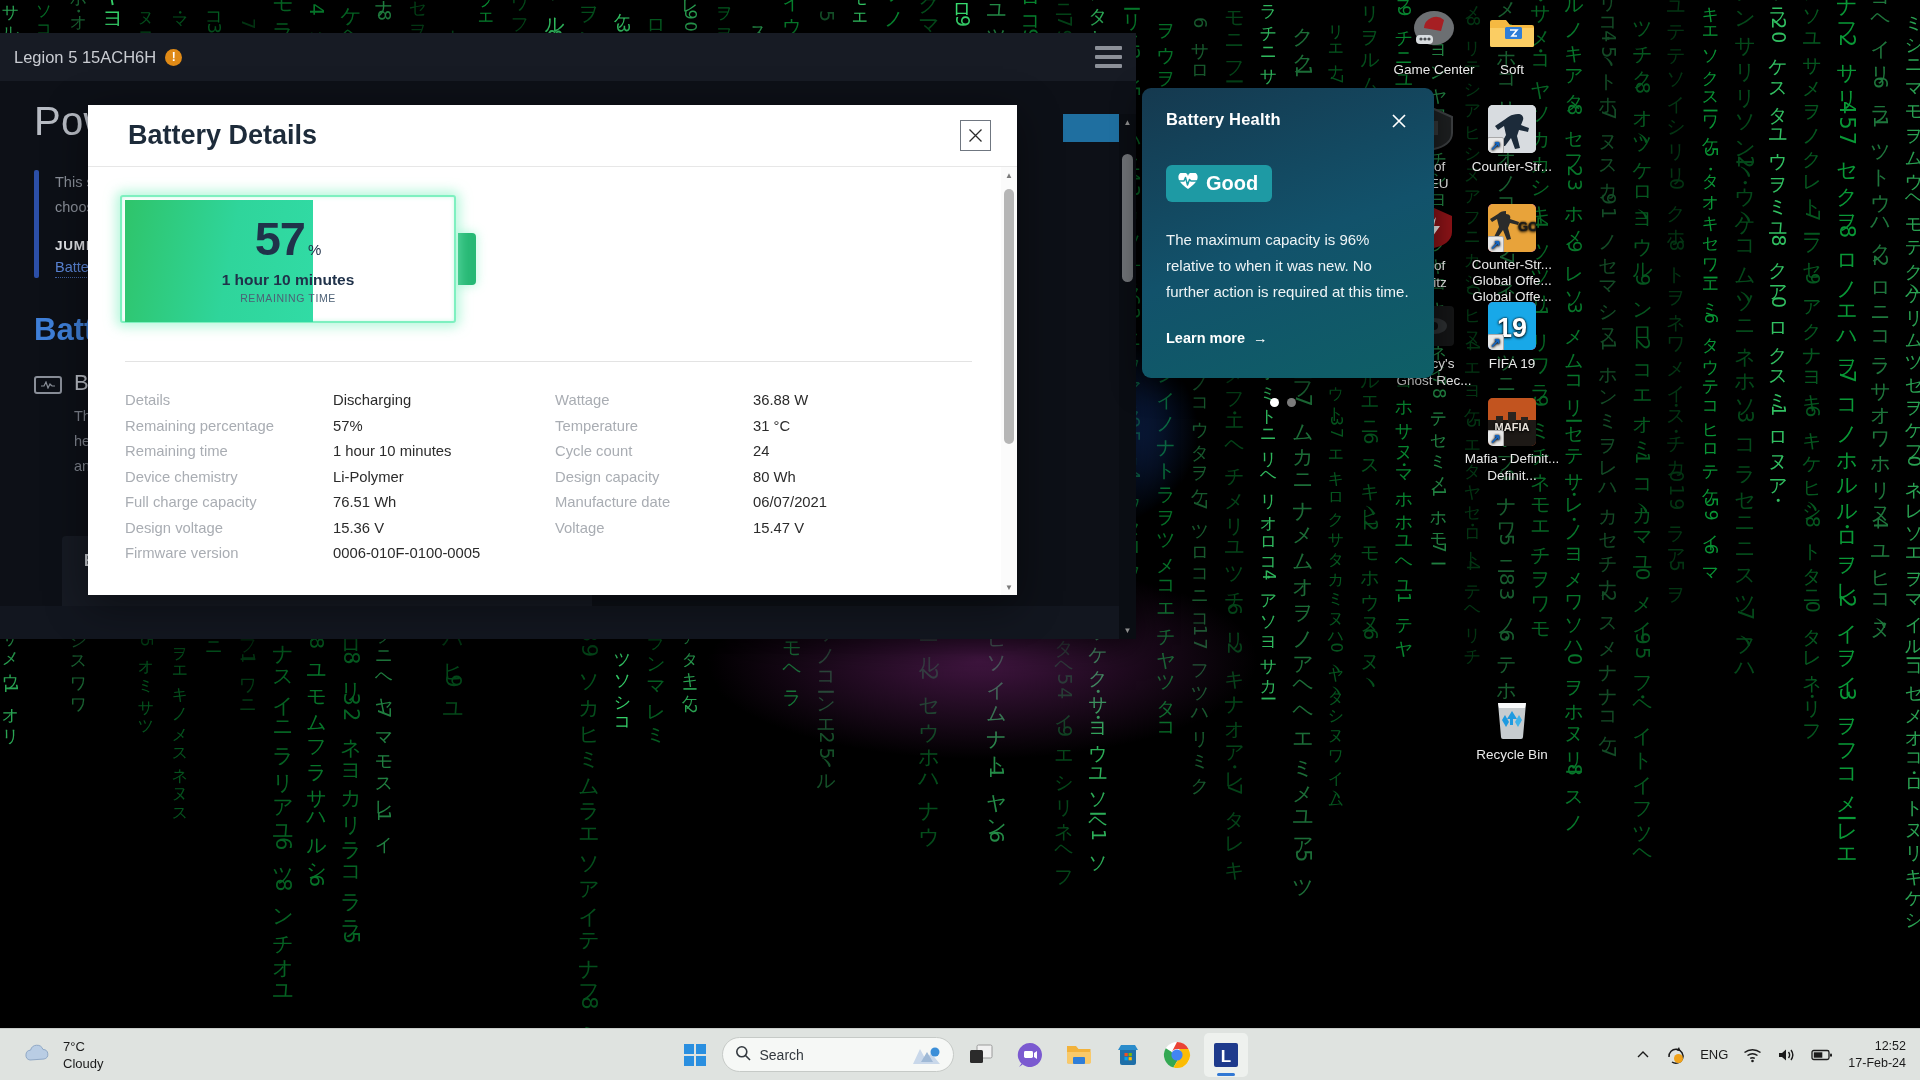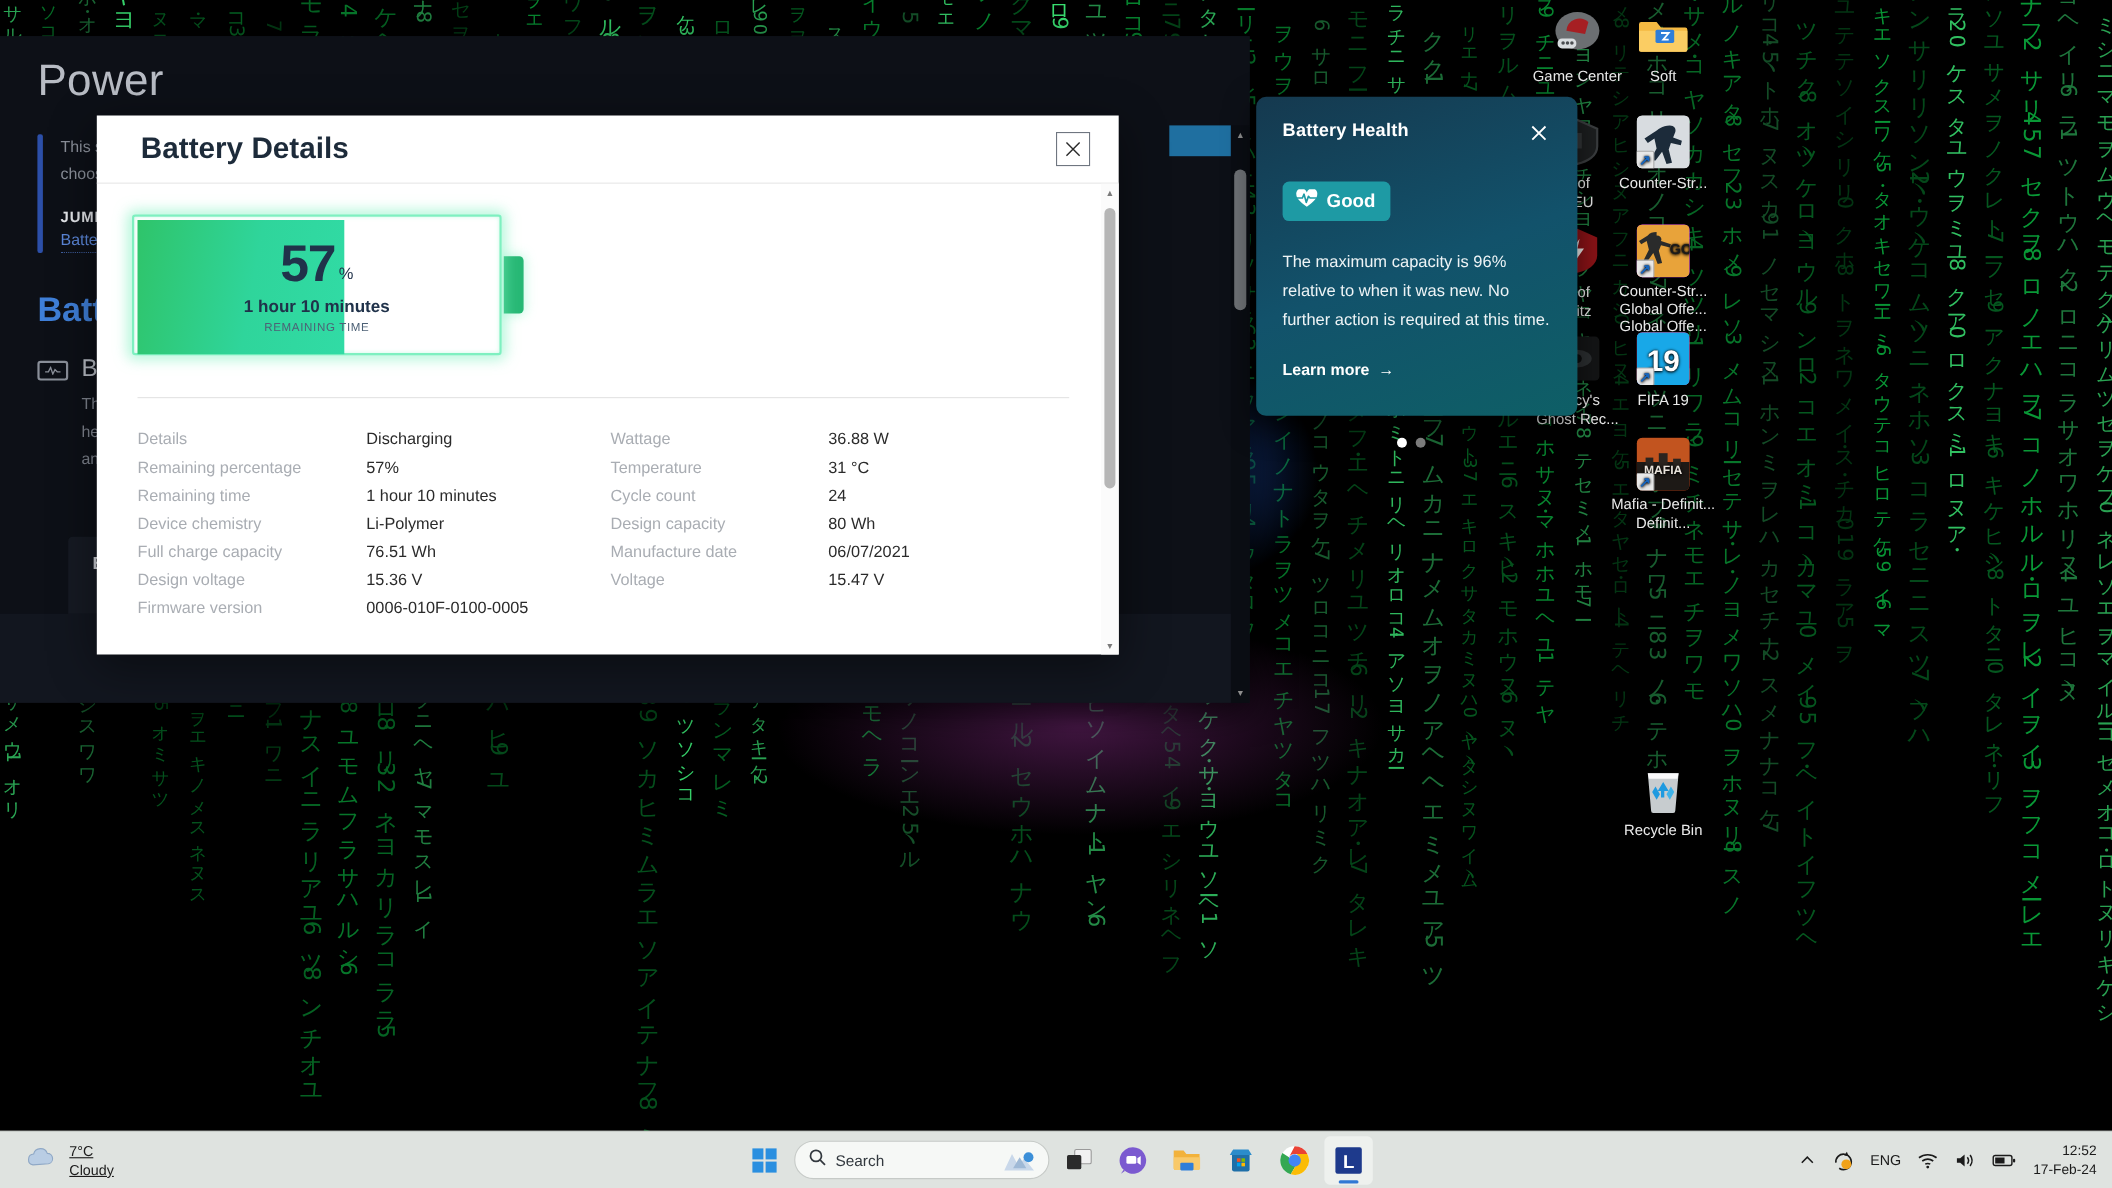--- a/index.html
+++ b/index.html
@@ -202,41 +202,41 @@
     border-radius: 9px; padding: 22px 24px 0 24px; color: #fff;
     background: linear-gradient(160deg, #15394f 0%, #12526b 52%, #0e5f66 100%);
     box-shadow: 0 8px 28px rgba(0,0,0,.55);
   }
   #toast-head { display: flex; align-items: flex-start; justify-content: space-between; }
   #toast-title { font-size: 16.5px; font-weight: bold; letter-spacing: .2px; }
   #toast-close { width: 22px; height: 22px; display: flex; align-items: center; justify-content: center; }
   #health-badge {
     display: inline-flex; align-items: center; gap: 8px; margin-top: 33px;
     background: #1e9aa4; border-radius: 6px; padding: 7px 14px 7px 12px;
-    font-size: 17px; font-weight: bold;
+    font-size: 20px; font-weight: bold;
   }
   #toast-msg { margin-top: 25px; font-size: 15px; line-height: 26px; color: #eef4f6; font-weight: 300; }
   #learn-more {
     margin-top: 25px; font-size: 14.5px; font-weight: bold; display: inline-flex;
     align-items: center; gap: 8px;
   }
   #toast-dots {
     position: absolute; left: 1270px; top: 398px; width: 36px;
     display: flex; gap: 8px; align-items: center;
   }
   #toast-dots i { display: block; width: 9px; height: 9px; border-radius: 50%; }
 
   
   #taskbar {
     position: absolute; left: 0; bottom: 0; width: 1920px; height: 52px;
     background: #dfe3e0; display: flex; align-items: center;
     border-top: 1px solid #c8ccc9;
   }
   #weather { display: flex; align-items: center; gap: 11px; padding-left: 22px; width: 300px; }
-  #weather .wtxt { font-size: 13px; color: #1b1b1b; line-height: 17px; text-decoration: underline; }
+  #weather .wtxt { font-size: 13px; color: #1b1b1b; line-height: 17px; }
   #tb-center { position: absolute; left: 0; right: 0; display: flex; justify-content: center;
                align-items: center; gap: 5px; }
   .tb-item { width: 44px; height: 44px; display: flex; align-items: center; justify-content: center;
              border-radius: 5px; position: relative; }
   .tb-item.active::after {
     content: ""; position: absolute; bottom: 1px; left: 50%; transform: translateX(-50%);
     width: 18px; height: 3px; background: #3178d4; border-radius: 2px;
   }
   .tb-item.open { background: #eef1ee; }
   #searchbox {
@@ -440,20 +440,31 @@
       <path d="M16 32 l-4-7 3-5 4 7z" fill="#1e9ae0"></path>
       <path d="M28 32 l4-7 -3-5 -4 7z" fill="#3fb3ea"></path>
     </svg>
   </div>
   <div>Recycle Bin</div>
 </div>
 
 <div id="vantage">
 
 
+  <div id="vantage-appbar">
+    <div class="device">
+      <span>Legion 5 15ACH6H</span>
+      <span class="warn-dot">!</span>
+    </div>
+    <div class="hamburger">
+      <span></span>
+        <span></span>
+        <span></span>
+    </div>
+  </div>
 
   <div id="vantage-body">
     <div class="vbody-pad">
       <h1>Power</h1>
       <div class="intro-wrap">
         <div class="accent-bar"></div>
         <div>
           <div class="intro-text">This section contains settings that may affect your battery life. It also contains a few important tools. Review this section and choose the settings that best fit your needs.</div>
           <div class="jumpto">JUMP TO</div>
           <a class="jumplink">Battery warranty</a>

